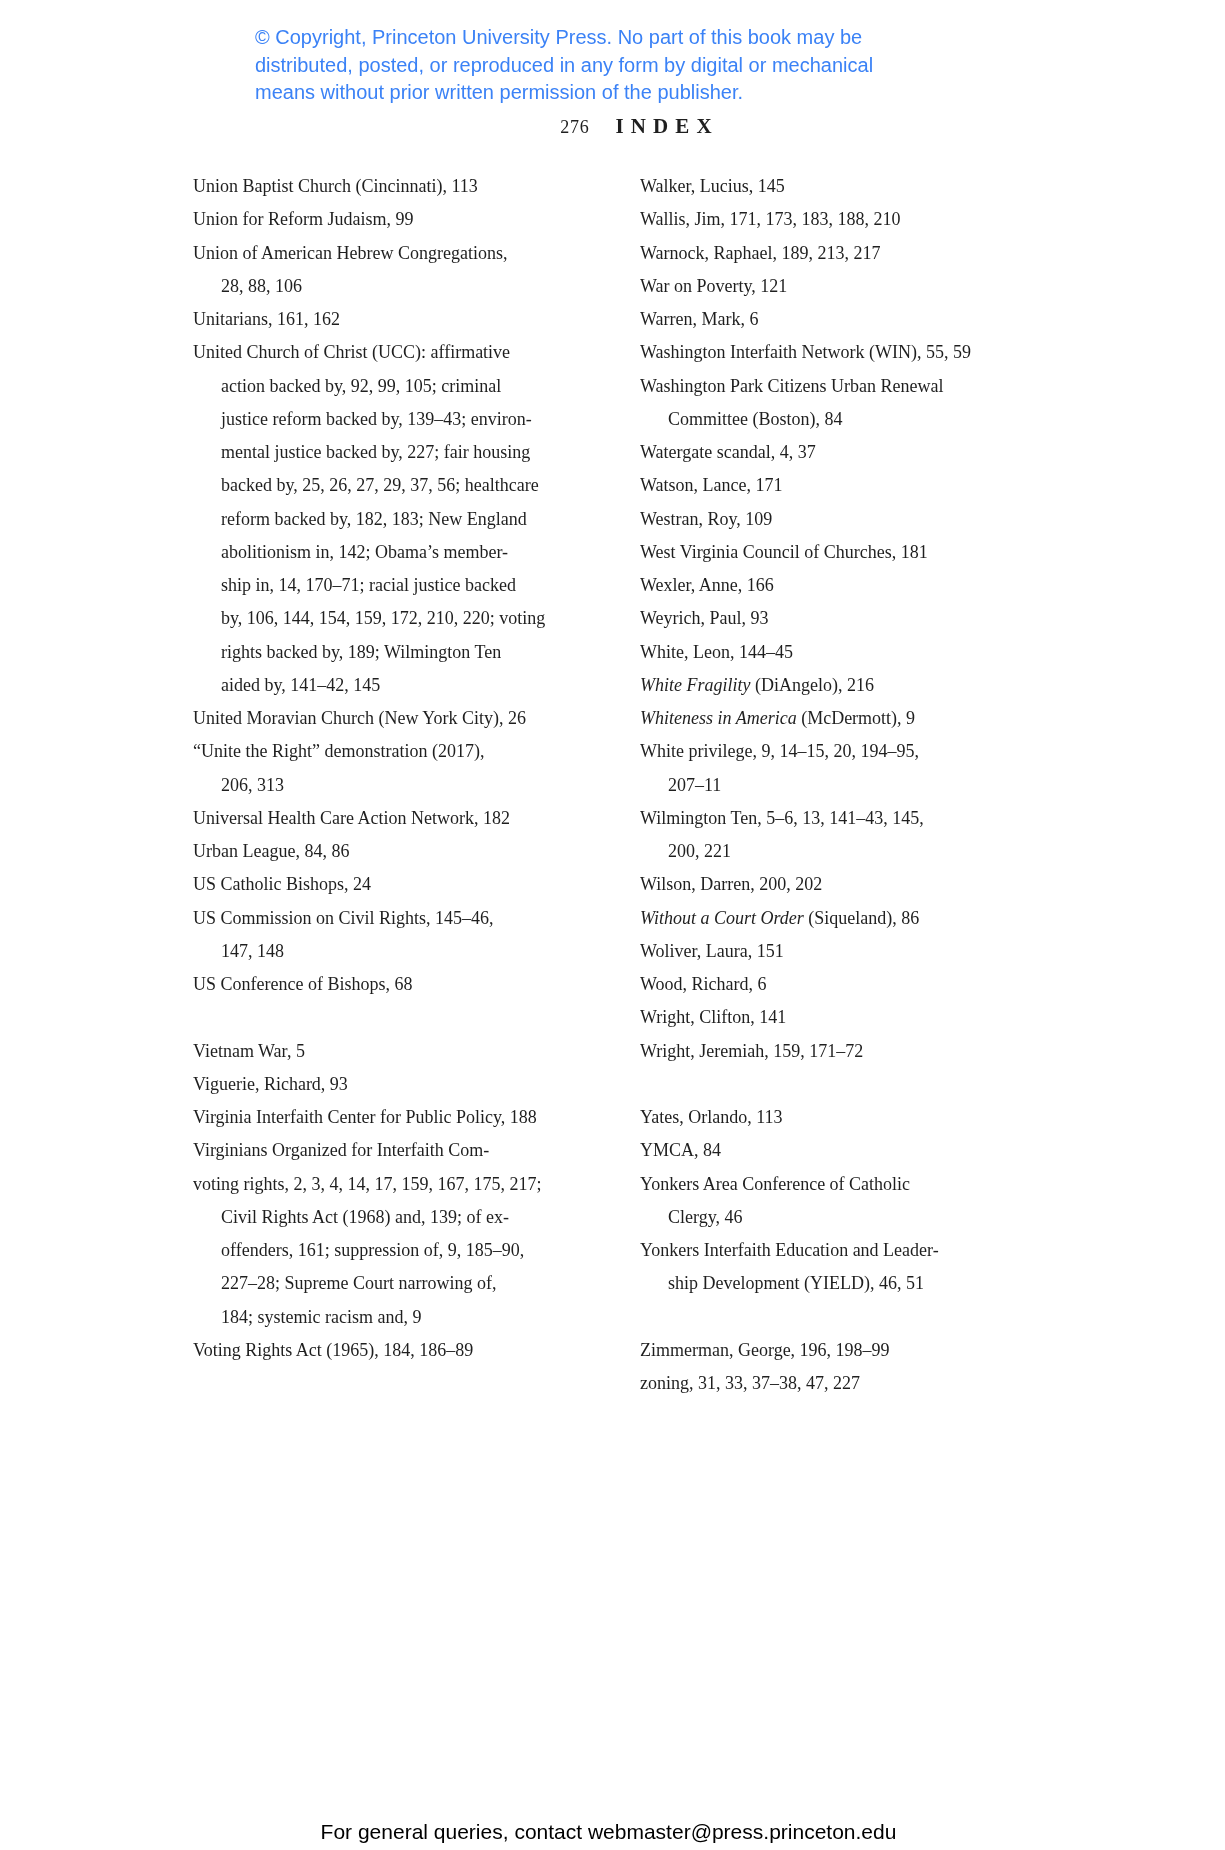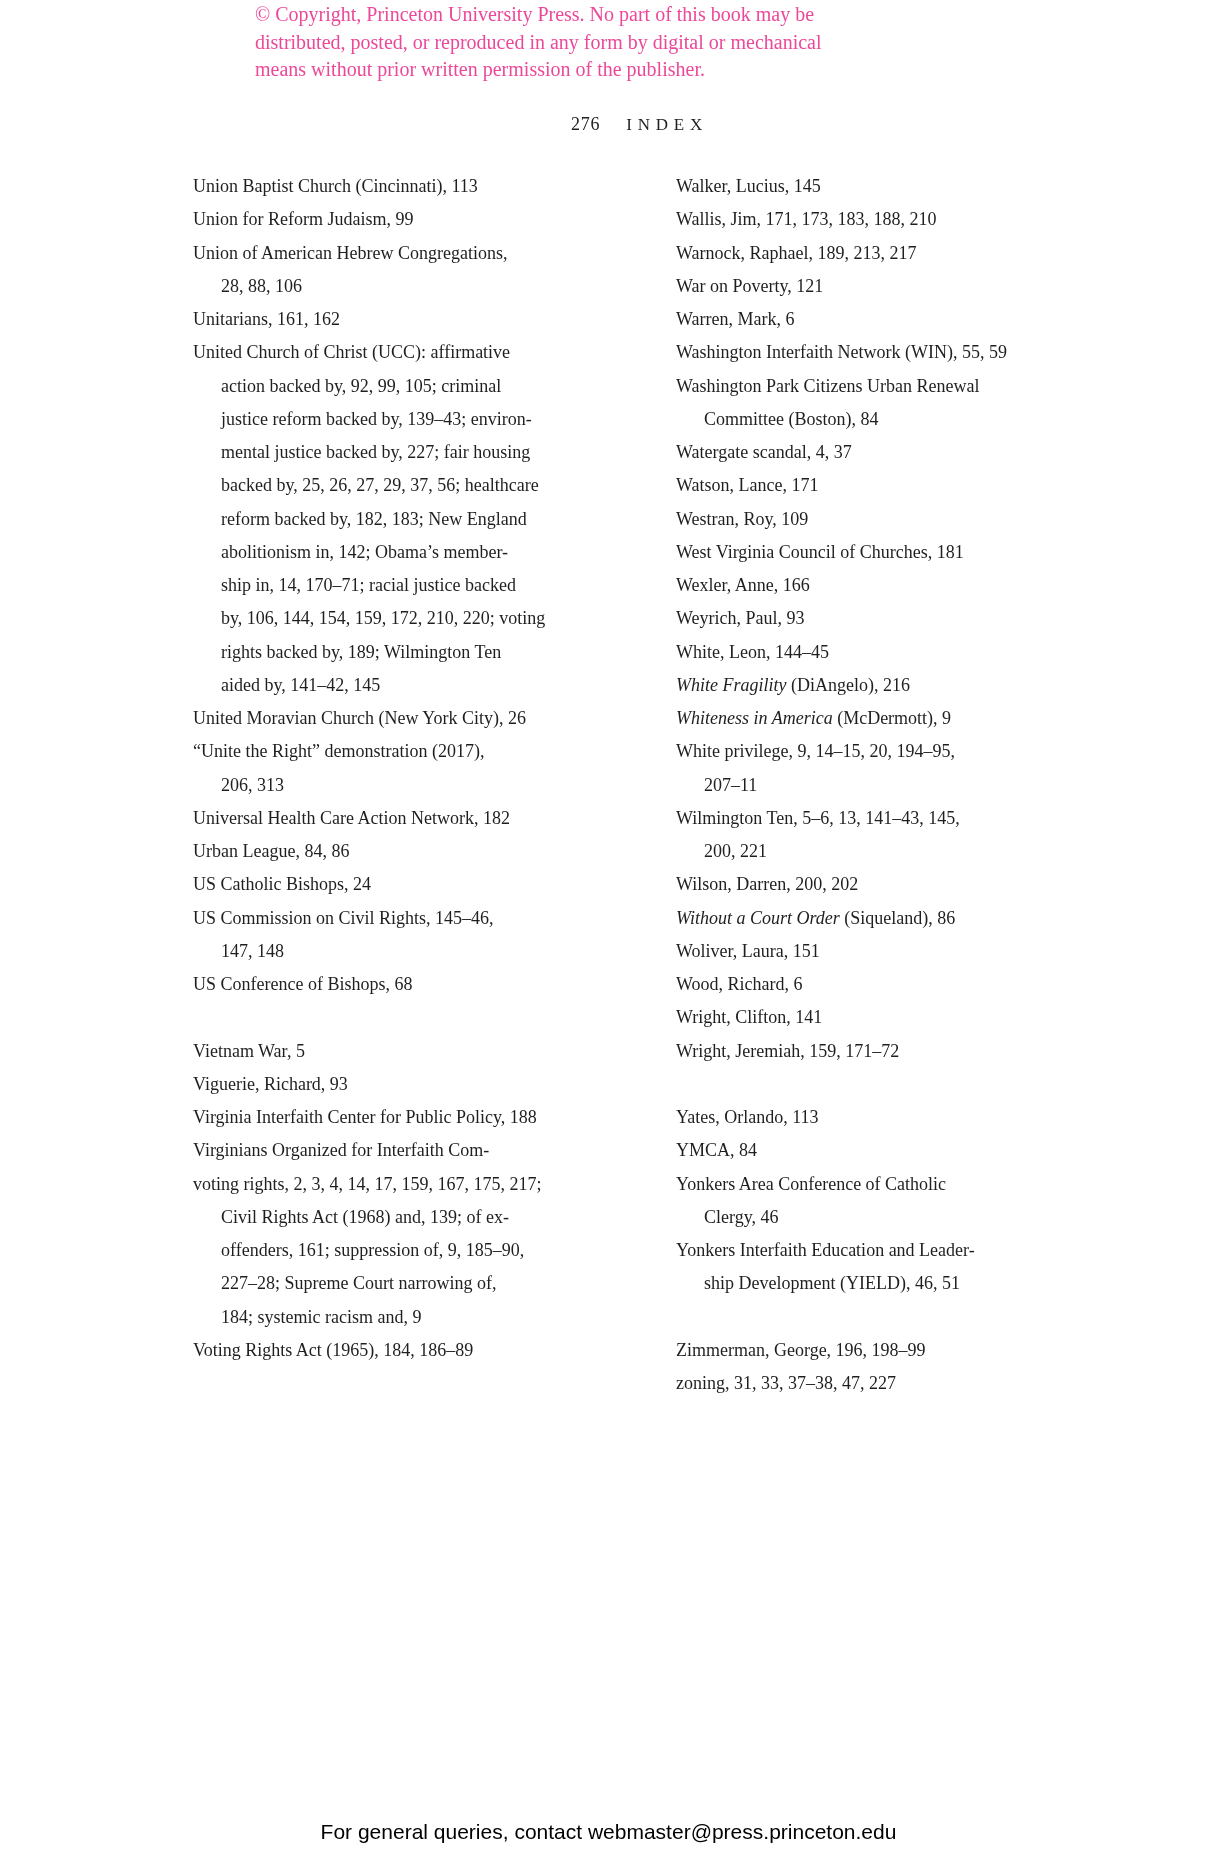--- a/index.html
+++ b/index.html
@@ -7,56 +7,57 @@
     width: 1225px;
     height: 1850px;
     position: relative;
     background: #ffffff;
     overflow: hidden;
   }
 
   .copyright-block {
     position: absolute;
     left: 255px;
-    top: 1px;
-    font-family: Liberation Serif, serif;
+    top: 24px;
+    font-family: Liberation Sans, sans-serif;
     font-size: 20px;
     line-height: 27.5px;
-    color: #ec4899;
+    color: #3b82f6;
   }
 
   .page-header {
     position: absolute;
     left: 10px;
     top: 114px;
     width: 1225px;
     text-align: center;
     font-family: "Liberation Serif", serif;
     font-size: 18px;
     color: #1f1f1f;
   }
   .page-header .pagenum {
     margin-right: 26px;
     letter-spacing: 0.04em;
     margin-left: 34px;
   }
   .page-header .section-title {
     letter-spacing: 0.34em;
-    font-size: 17px;
+    font-size: 21px;
+    font-weight: bold;
   }
 
   .index-col {
     position: absolute;
     top: 170px;
     font-family: "Liberation Serif", serif;
     font-size: 18px;
     color: #1f1f1f;
   }
   .index-col.left  { left: 193px; }
-  .index-col.right { left: 676px; }
+  .index-col.right { left: 640px; }
 
   .line {
     height: 33.25px;
     line-height: 33.25px;
     white-space: nowrap;
   }
   .line.ind { padding-left: 28px; }
   .line em { font-style: italic; }
 
   .page-footer {

